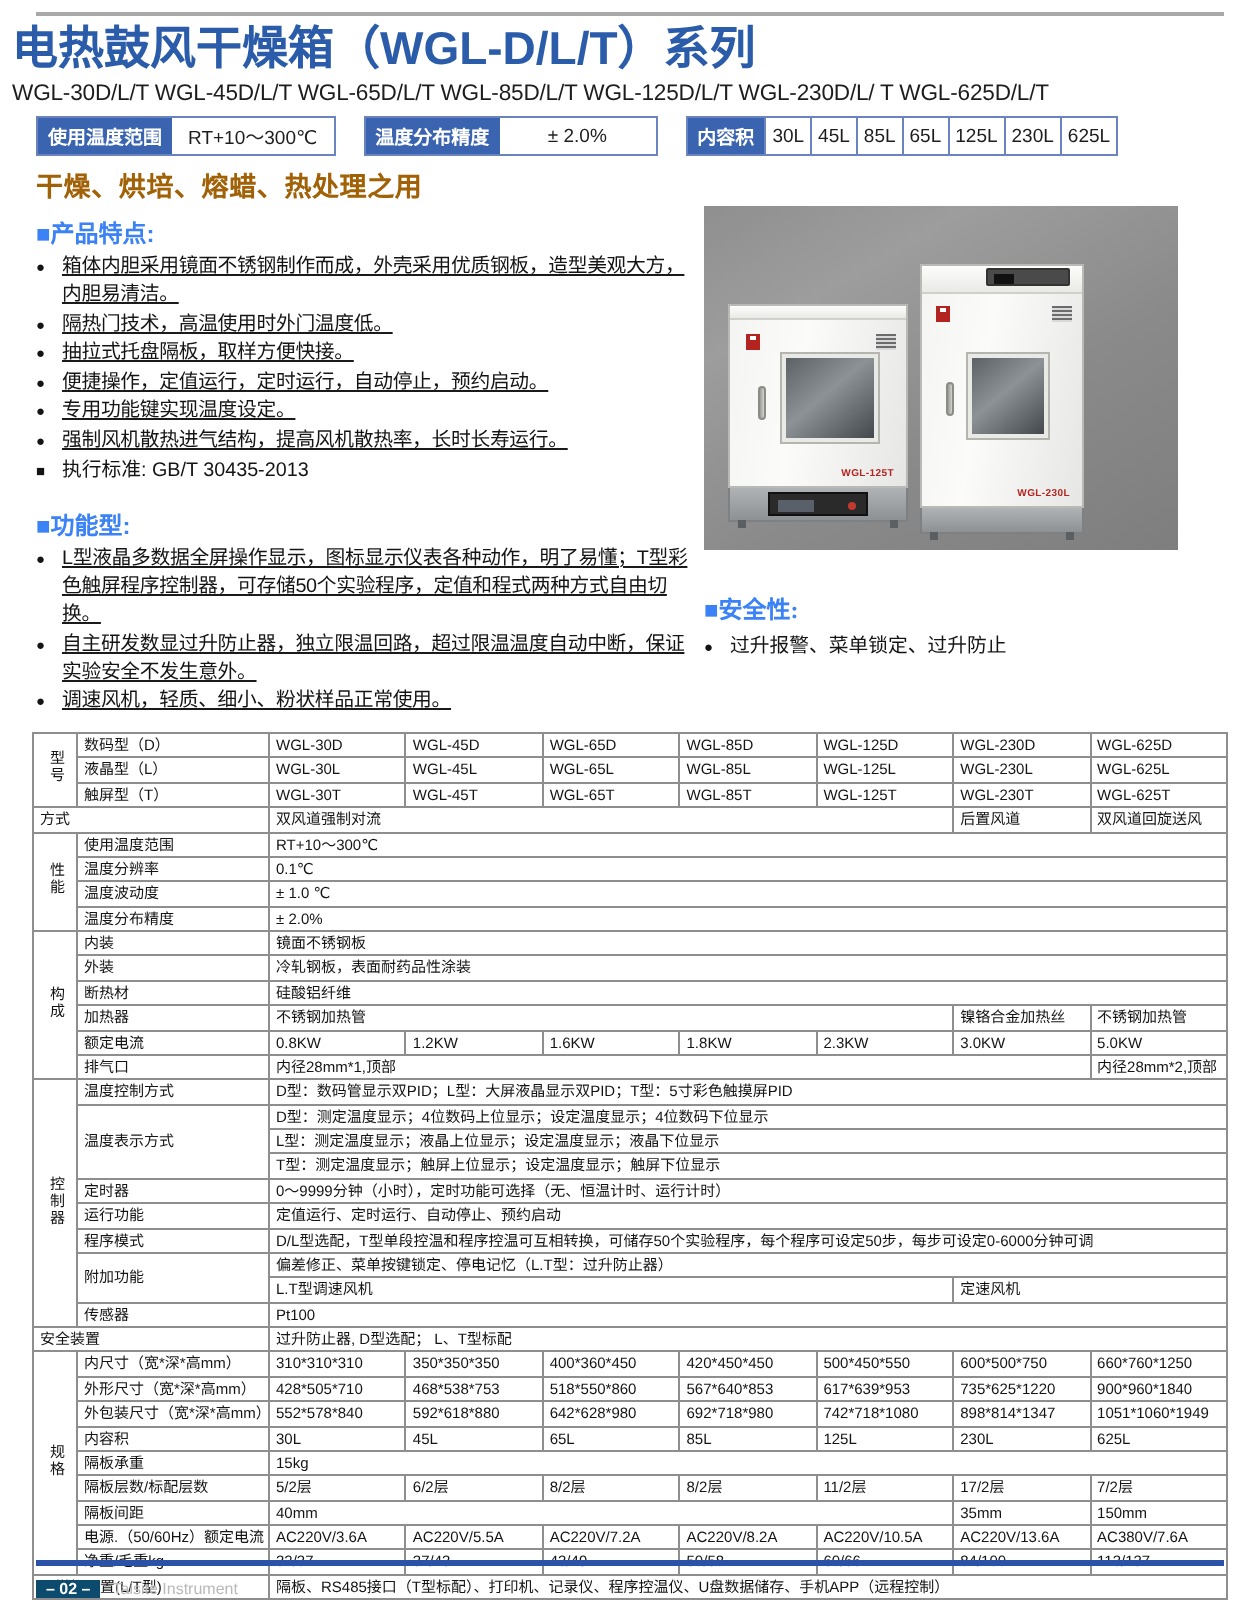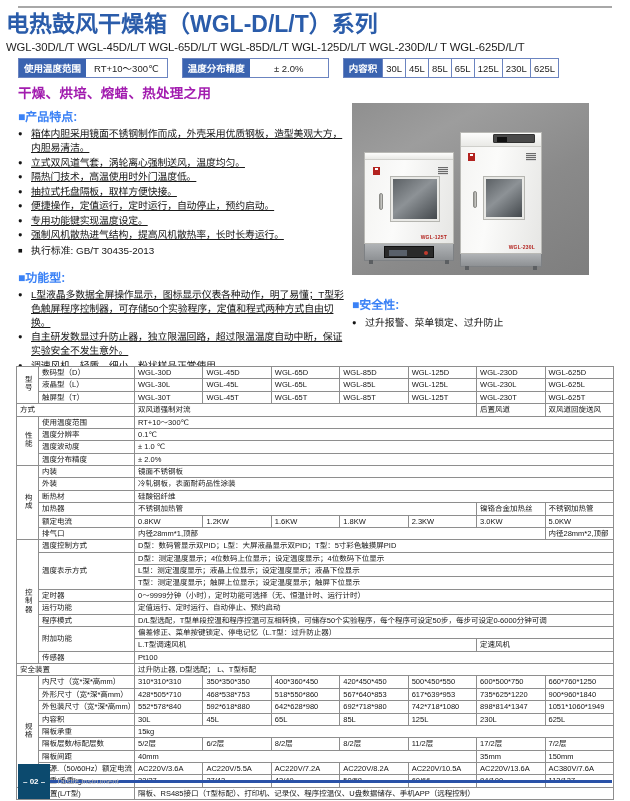--- a/index.html
+++ b/index.html
@@ -80,21 +80,21 @@
     display: flex; align-items: center; justify-content: center;
     border-left: 1px solid #6b84c0;
     white-space: nowrap;
     font-size: 9.5px;
   }
 
   
   .left-col { position: absolute; left: 18px; top: 82px; width: 330px; }
 
   .usage-title {
-    font-size: 13.5px; font-weight: bold; color: #a21caf;
+    font-size: 13.5px; font-weight: bold; color: #a16207;
     margin: 0 0 5px 0; letter-spacing: 0.3px;
   }
   .sec-head {
     font-size: 12px; font-weight: bold; color: #3b82f6;
     margin: 0 0 3px 0;
   }
 
   ul.feat { list-style: none; margin: 0 0 0 0; padding: 0; text-decoration: underline; }
   ul.feat li {
     position: relative;
@@ -212,21 +212,21 @@
     background: #5c5f62;
   }
   .ov-name {
     position: absolute; bottom: 3px; right: 6px;
     font-size: 5px; color: #b3231f; font-weight: bold;
     letter-spacing: 0.2px;
   }
 
   
   .safety {
-    position: absolute; left: 352px; top: 295px; width: 250px;
+    position: absolute; left: 352px; top: 295px; width: 250px; font-family: Liberation Serif, serif;
   }
   .safety .sec-head { margin-bottom: 4px; }
   .safety-item {
     position: relative; padding-left: 13px;
     font-size: 9.9px; line-height: 1.42; color: #141414;
   }
   .safety-item::before {
     content: "●"; position: absolute; left: 0; top: 0;
     font-size: 7.5px; line-height: 1.9;
   }
@@ -309,21 +309,20 @@
         </div>
     </div>
   </div>
 
   <div class="left-col">
     <div class="usage-title">干燥、烘培、熔蜡、热处理之用</div>
 
     <div class="sec-head">■产品特点:</div>
     <ul class="feat" id="feature-list">
         <li>箱体内胆采用镜面不锈钢制作而成，外壳采用优质钢板，造型美观大方，内胆易清洁。</li>
-        <li>立式双风道气套，涡轮离心强制送风，温度均匀。</li>
         <li>隔热门技术，高温使用时外门温度低。</li>
         <li>抽拉式托盘隔板，取样方便快接。</li>
         <li>便捷操作，定值运行，定时运行，自动停止，预约启动。</li>
         <li>专用功能键实现温度设定。</li>
         <li>强制风机散热进气结构，提高风机散热率，长时长寿运行。</li>
       </ul>
     <div class="std-line">执行标准: GB/T 30435-2013</div>
 
     <div class="block-gap"></div>
 
@@ -609,17 +608,17 @@
           <tr>
             <td class="band" colspan="2">可增加配置(L/T型)</td>
             <td class="full-left" colspan="7">隔板、RS485接口（T型标配）、打印机、记录仪、程序控温仪、U盘数据储存、手机APP（远程控制）</td>
           </tr>
         </tbody>
     </table>
   </div>
 
   <div style="position:absolute; left:18px; bottom:18px; width:594px; height:3px; background:#2a52a8;"></div>
   <div style="position:absolute; left:18px; bottom:2px; display:flex; align-items:center;">
-    <span style="background:#0c4a6e; color:#fff; font-size:8px; padding:13px 5px; font-weight:bold;">– 02 –</span>
+    <span style="background:#0c4a6e; color:#fff; font-size:8px; padding:0 5px; font-weight:bold;">– 02 –</span>
     <span style="color:#b9b9b9; font-size:8px; margin-left:6px;">Taisite Instrument</span>
   </div>
 
 </div>
 
 </body></html>

